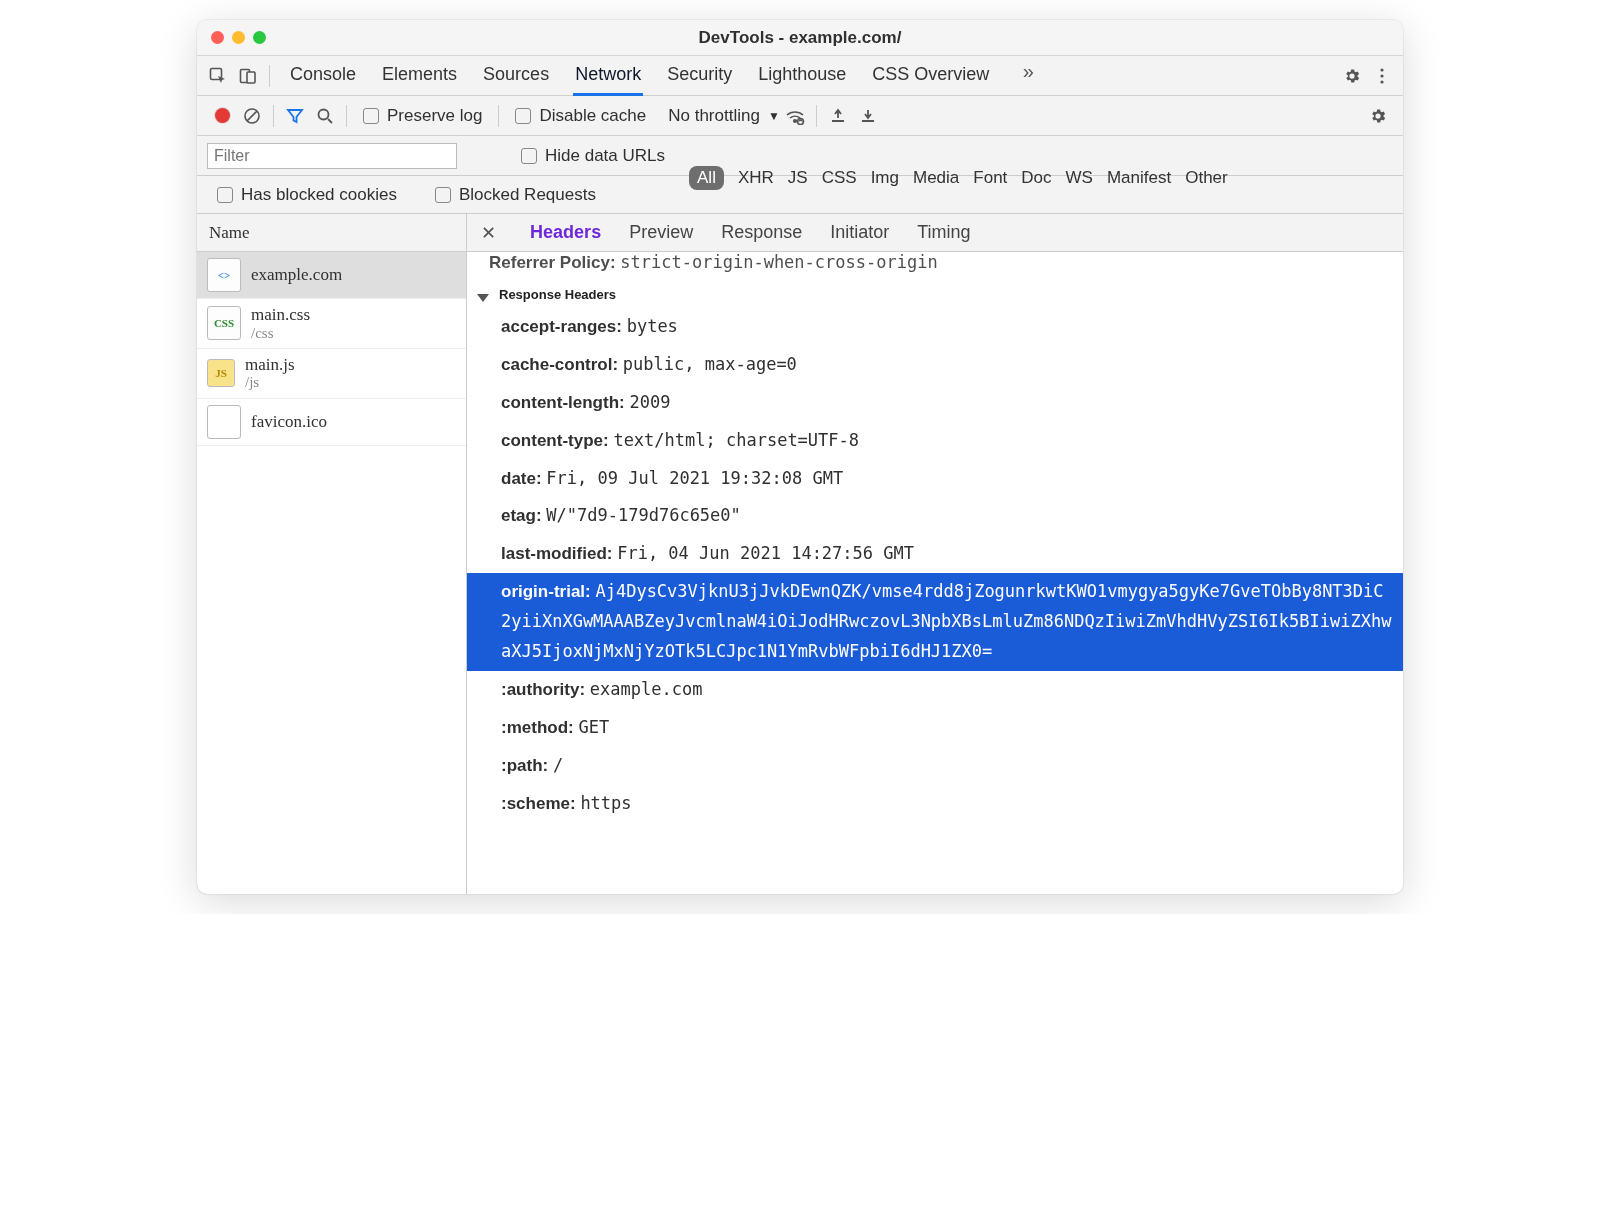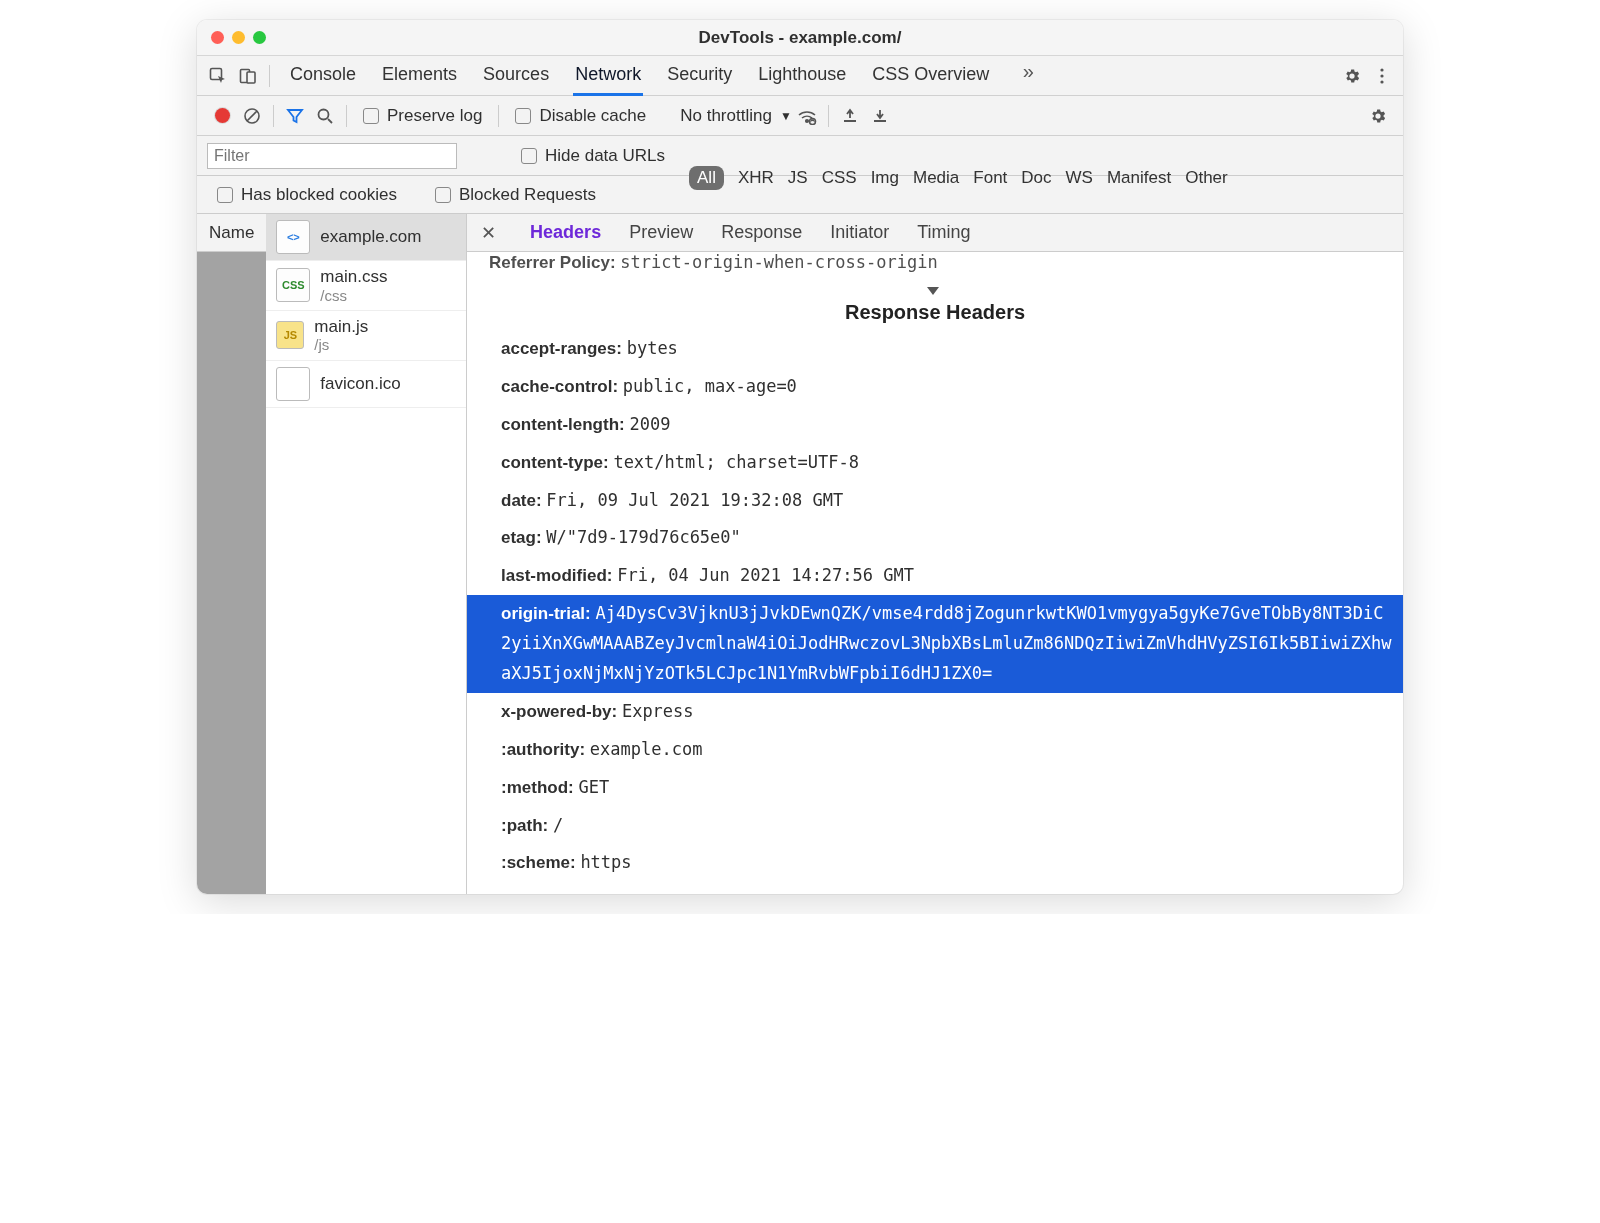--- a/index.html
+++ b/index.html
@@ -62,21 +62,21 @@
   }
   .record-dot {
     width:15px; height:15px; border-radius:50%; background:#e53935;
     box-shadow: 0 0 0 1px rgba(0,0,0,0.1);
   }
   .checkbox {
     width:16px; height:16px; border:1.5px solid #888; border-radius:3px; margin-right:8px;
     display:inline-block; vertical-align:middle;
   }
   .cbwrap { display:flex; align-items:center; margin: 0 10px; }
-  .select { display:flex; align-items:center; gap:8px; margin-left:24px; }
+  .select { display:flex; align-items:center; gap:8px; margin-left:12px; }
 
   
   .filterbar {
     display:flex; align-items:center; height:40px;
     border-bottom: 1px solid #ccc; background:#f3f3f3;
     padding: 0 10px; font-size:17px; gap:4px;
   }
   .filter-input {
     width: 250px; height:26px; border:1px solid #bbb; background:#fff;
     padding: 2px 6px; font-size:16px; color:#7f1d1d;
@@ -90,21 +90,21 @@
   .filterbar2 {
     display:flex; align-items:center; height:38px;
     border-bottom: 1px solid #ccc; background:#f3f3f3;
     padding: 0 10px; font-size:17px; gap:18px;
   }
 
   
   .split { display:flex; height: 680px; }
   .left {
     width: 270px; border-right:1px solid #ccc; background:#a3a3a3;
-    display:flex; flex-direction:row;
+    display:flex; flex-direction:column;font-family:Liberation Serif, serif;
   }
   .col-header {
     height:38px; display:flex; align-items:center; padding:0 12px;
     border-bottom:1px solid #ccc; font-size:17px; background:#f3f3f3;
   }
   .reqlist { flex:1; overflow:auto; background:#fff; }
   .reqrow {
     display:flex; align-items:center; gap:10px; padding:6px 10px;
     border-bottom:1px solid #eee; font-size:17px;
   }
@@ -133,22 +133,22 @@
     border-bottom:1px solid #ccc; background:#f3f3f3; padding:0 14px; font-size:18px;
   }
   .detail-tabs .close { font-size:18px; color:#555; margin-right:6px; }
   .dtab { color:#444; }
   .dtab.active { font-weight:600; color:#6d28d9; }
 
   .detail-body { flex:1; overflow:auto; font-size:17px; padding: 4px 0 20px; }
   .cutline { padding: 4px 22px; }
   .cutline b { font-weight:700; }
   .section-head {
-    display:flex; align-items:center; gap:6px; font-weight:700;
-    padding: 10px 10px 6px 10px; font-size:20px; color:#222;flex-direction:column;
+    display:flex; align-items:flex-end; gap:6px; font-weight:700;
+    padding: 10px 10px 6px 10px; font-size:13px; color:#222;
   }
   .tri { display:inline-block; width:0; height:0; border-left:6px solid transparent; border-right:6px solid transparent; border-top:8px solid #555; margin-right:4px; }
   .kv { padding: 4px 10px 4px 34px; line-height:1.7; }
   .kv .k { font-weight:700; }
   .kv .v { font-family: ui-monospace, Menlo, Consolas, monospace; white-space: pre-wrap; word-break: break-all; }
   .kv.hl { background:#1a5bd8; color:#fff; }
   .kv.hl .k { color:#fff; }
   code, .mono { font-family: ui-monospace, Menlo, Consolas, monospace; }
 
   svg { display:block; }
@@ -366,21 +366,20 @@
         </div>
         <div id="resp-headers">
             <div class="kv"><span class="k">accept-ranges: </span><span class="v">bytes</span></div>
             <div class="kv"><span class="k">cache-control: </span><span class="v">public, max-age=0</span></div>
             <div class="kv"><span class="k">content-length: </span><span class="v">2009</span></div>
             <div class="kv"><span class="k">content-type: </span><span class="v">text/html; charset=UTF-8</span></div>
             <div class="kv"><span class="k">date: </span><span class="v">Fri, 09 Jul 2021 19:32:08 GMT</span></div>
             <div class="kv"><span class="k">etag: </span><span class="v">W/"7d9-179d76c65e0"</span></div>
             <div class="kv"><span class="k">last-modified: </span><span class="v">Fri, 04 Jun 2021 14:27:56 GMT</span></div>
             <div class="kv hl"><span class="k">origin-trial: </span><span class="v">Aj4DysCv3VjknU3jJvkDEwnQZK/vmse4rdd8jZogunrkwtKWO1vmygya5gyKe7GveTObBy8NT3DiC2yiiXnXGwMAAABZeyJvcmlnaW4iOiJodHRwczovL3NpbXBsLmluZm86NDQzIiwiZmVhdHVyZSI6Ik5BIiwiZXhwaXJ5IjoxNjMxNjYzOTk5LCJpc1N1YmRvbWFpbiI6dHJ1ZX0=</span></div>
-            <div class="kv"><span class="k">x-powered-by: </span><span class="v">Express</span></div>
           </div>
 
         <div id="req-headers">
             <div class="kv"><span class="k">:authority: </span><span class="v">example.com</span></div>
             <div class="kv"><span class="k">:method: </span><span class="v">GET</span></div>
             <div class="kv"><span class="k">:path: </span><span class="v">/</span></div>
             <div class="kv"><span class="k">:scheme: </span><span class="v">https</span></div>
           </div>
       </div>
     </div>

